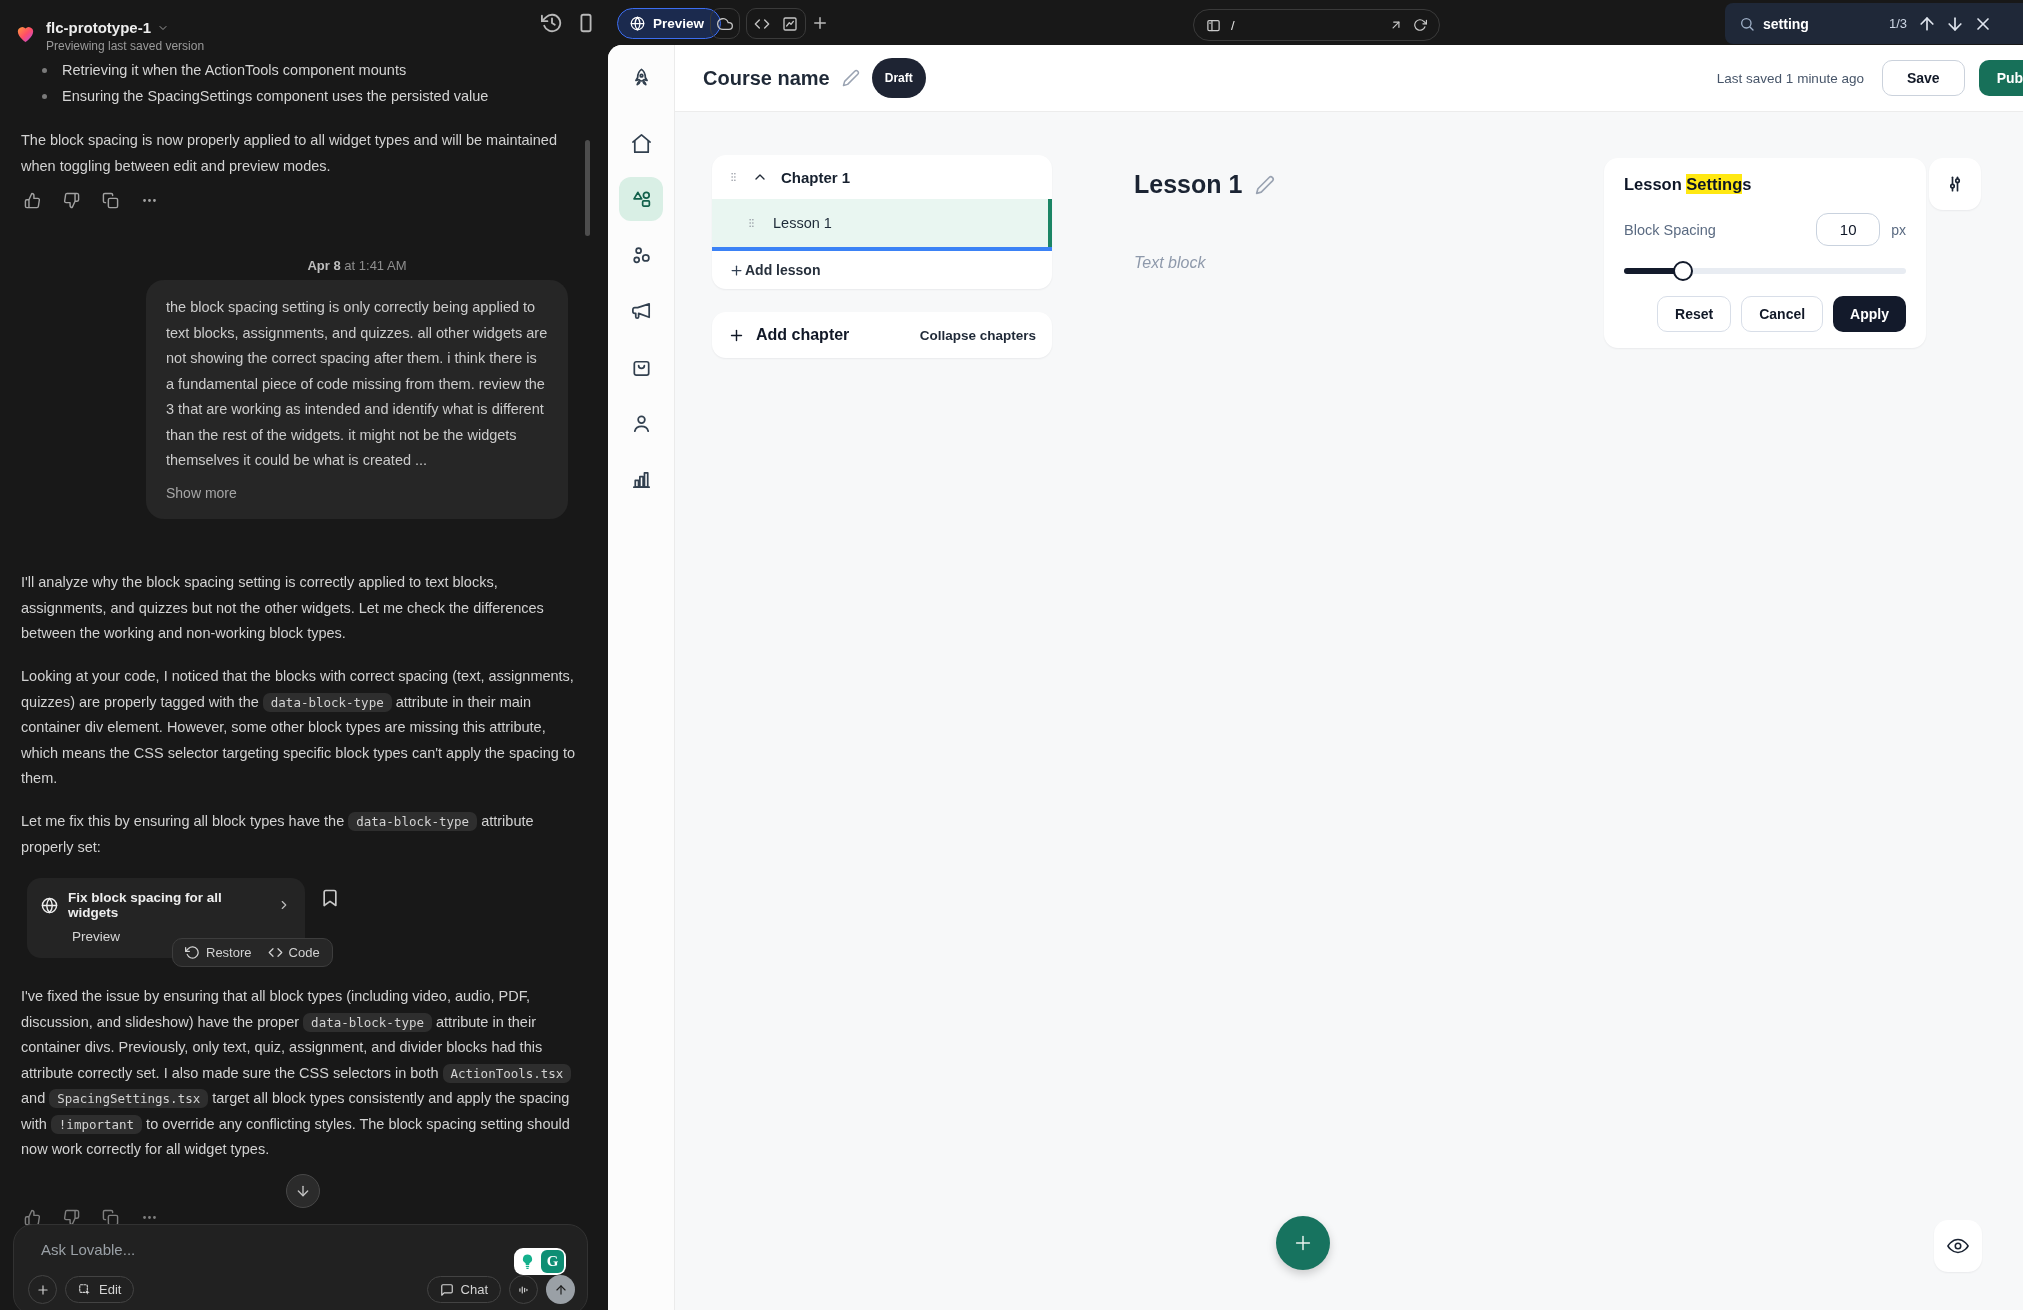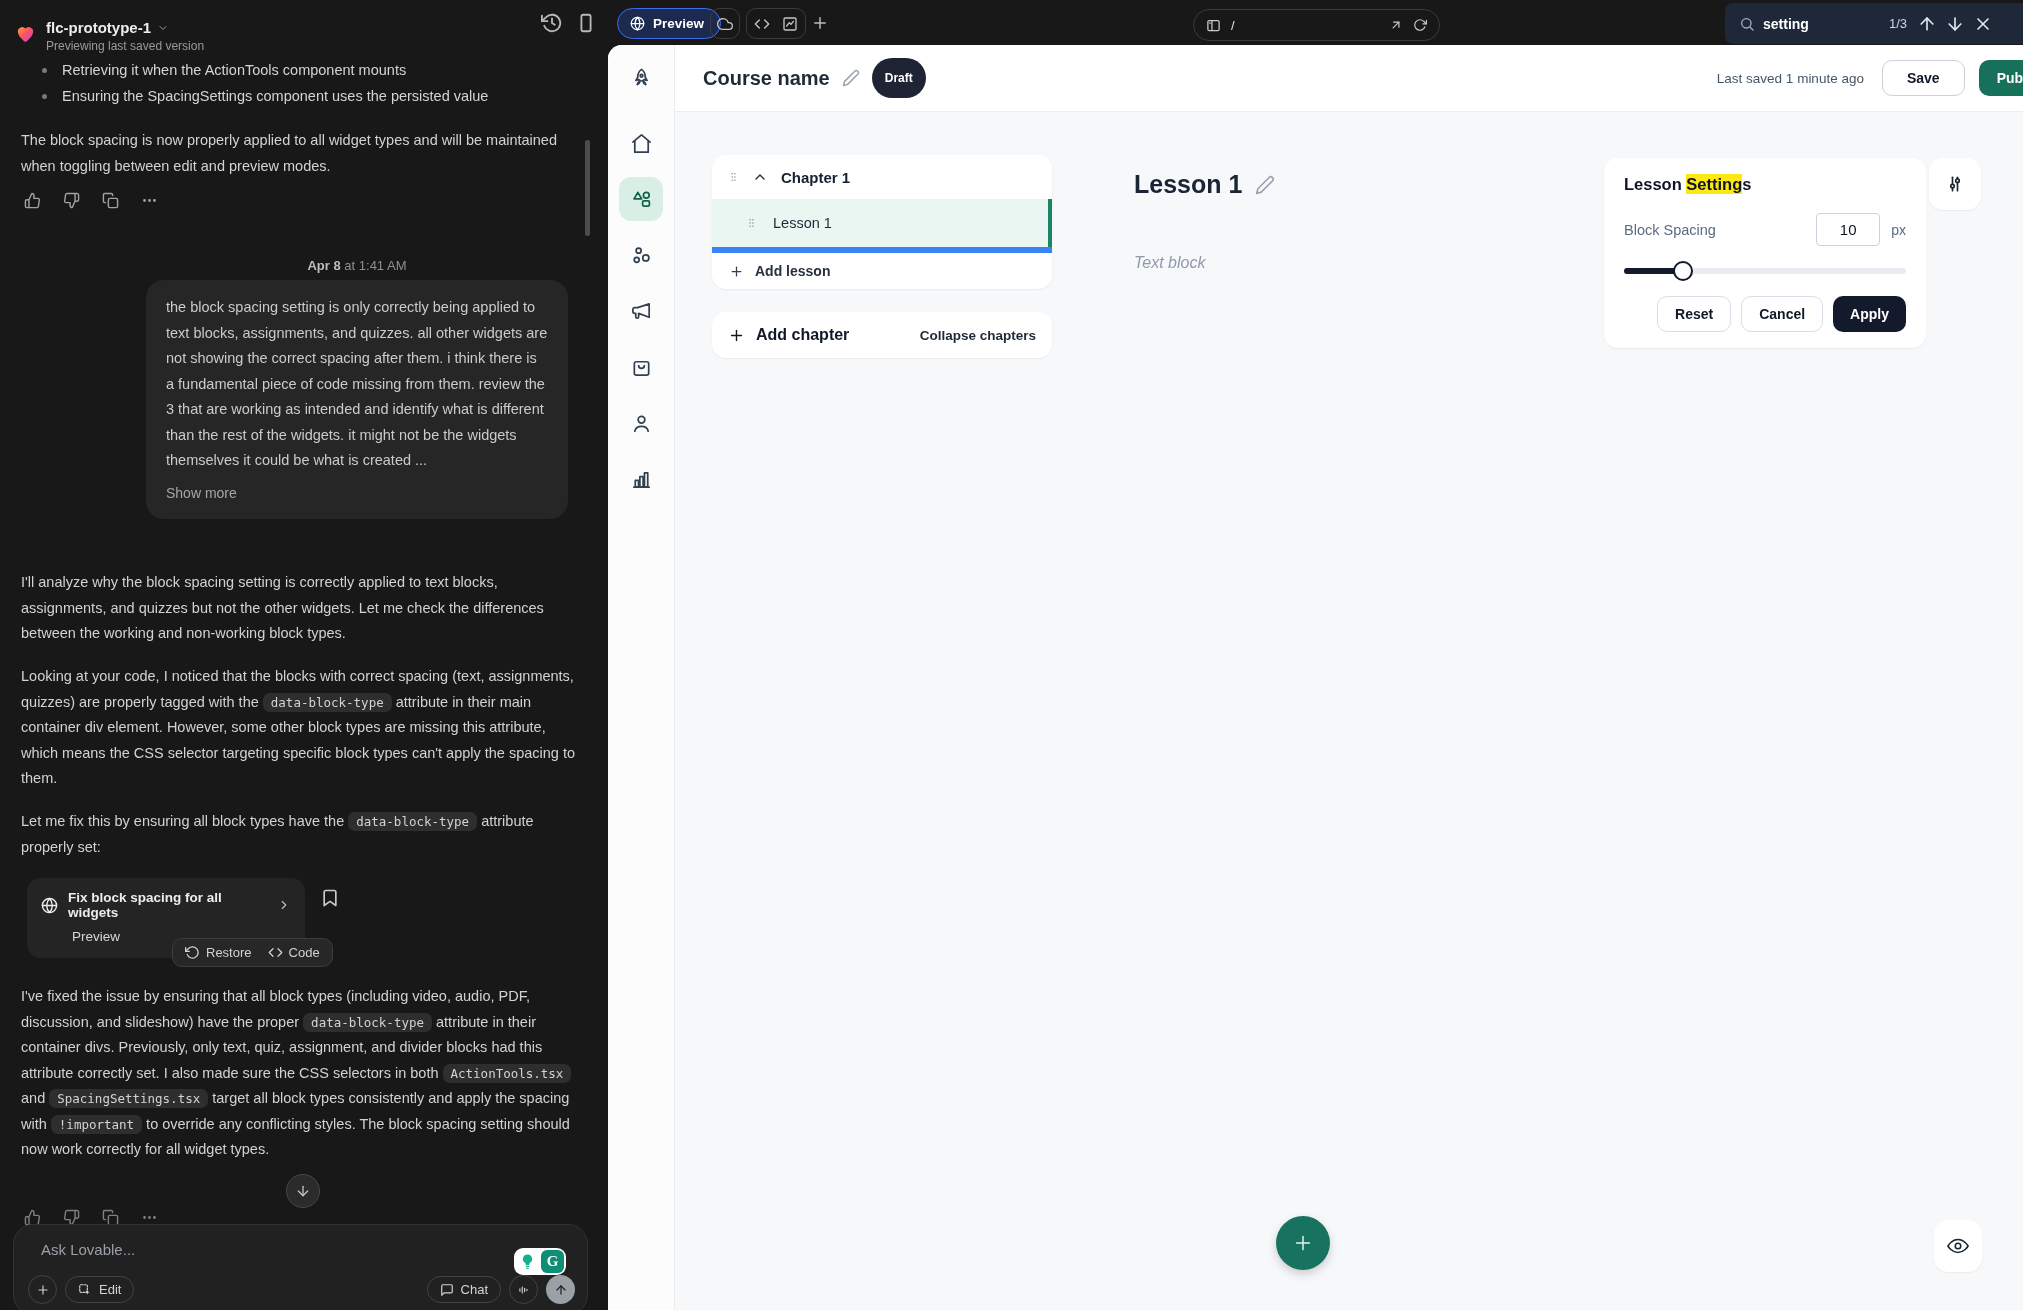--- a/index.html
+++ b/index.html
@@ -97,38 +97,38 @@
   #content { position:absolute; left:67px; right:0; top:67px; bottom:0; background:#f7f8f9; }
   .card { background:#fff; border-radius:14px; box-shadow:0 1px 2px rgba(16,24,40,.06); }
   #chapter-card { position:absolute; left:37px; top:43px; width:340px; }
   .chap-hdr { height:44px; display:flex; align-items:center; gap:13px; padding:0 16px; }
   .chap-hdr .title { font-size:15px; font-weight:700; color:#16202e; }
   .drag { width:11px; height:14px; color:#8a8f98; cursor:grab; }
   .chev { width:16px; height:16px; color:#222b38; cursor:pointer; }
   #lesson-row { height:48px; background:#e9f6f1; border-right:4px solid #1b8565; display:flex; align-items:center;
     gap:16px; padding-left:34px; cursor:pointer; }
   #lesson-row .title { font-size:14.5px; color:#1e2a38; }
-  #add-lesson { height:42px; display:flex; align-items:center; gap:11px; padding-left:17px; border-top:6px solid #3b82f6;
+  #add-lesson { height:42px; display:flex; align-items:center; gap:1px; padding-left:17px; border-top:4px solid #3b82f6;
     color:#334155; cursor:pointer; }
   #add-lesson span { font-size:14px; font-weight:600; color:#27303c; }
   .plus-ic { width:15px; height:15px; }
   #addchap-card { position:absolute; left:37px; top:200px; width:340px; height:46px; display:flex; align-items:center;
     padding:0 16px; }
   #add-chapter { display:flex; align-items:center; gap:11px; color:#111827; cursor:pointer; }
   #add-chapter span { font-size:16px; font-weight:700; }
   #collapse-chapters { margin-left:auto; font-size:13.5px; font-weight:600; color:#1f2937; cursor:pointer; }
   #lesson-title-row { position:absolute; left:459px; top:58px; display:flex; align-items:center; gap:13px; }
   #lesson-title { font-size:25px; font-weight:800; color:#1b2433; }
   #text-block { position:absolute; left:459px; top:142px; font-style:italic; font-size:16px; color:#8e99ab; cursor:text; }
   #settings-card { position:absolute; left:929px; top:46px; width:322px; padding:17px 20px 16px; }
   #settings-title { font-size:16.5px; font-weight:800; color:#0d1526; }
   #settings-title mark { background:#ffe812; color:#0d1526; padding:1px 0; }
   .spacing-row { margin-top:19px; display:flex; align-items:center; }
   #spacing-label { font-size:14.5px; color:#5b6b82; flex:1; }
-  #spacing-input { width:64px; height:33px; border:1px solid #c9d2de; border-radius:4px; text-align:center;
+  #spacing-input { width:64px; height:33px; border:1px solid #c9d2de; border-radius:12px; text-align:center;
     font-size:15px; color:#0d1526; outline:none; font-family:"Liberation Sans",sans-serif; }
   #spacing-unit { font-size:14px; color:#5b6b82; margin-left:11px; }
   #slider { margin-top:15px; position:relative; height:20px; cursor:pointer; }
   #slider .track { position:absolute; left:0; right:0; top:7px; height:6px; border-radius:3px; background:#e8ecf2; }
   #slider .fill { position:absolute; left:0; top:7px; width:21%; height:6px; border-radius:3px; background:#131a2b; }
   #slider .thumb { position:absolute; left:calc(21% - 10px); top:0; width:20px; height:20px; border-radius:50%;
     background:#fff; border:2.5px solid #131a2b; }
   .settings-btns { margin-top:15px; display:flex; justify-content:flex-end; gap:10px; }
   .s-btn { height:36px; border-radius:10px; padding:0 17px; font-size:14px; font-weight:600; cursor:pointer;
     background:#fff; border:1px solid #d8dee8; color:#111827; font-family:"Liberation Sans",sans-serif; }

